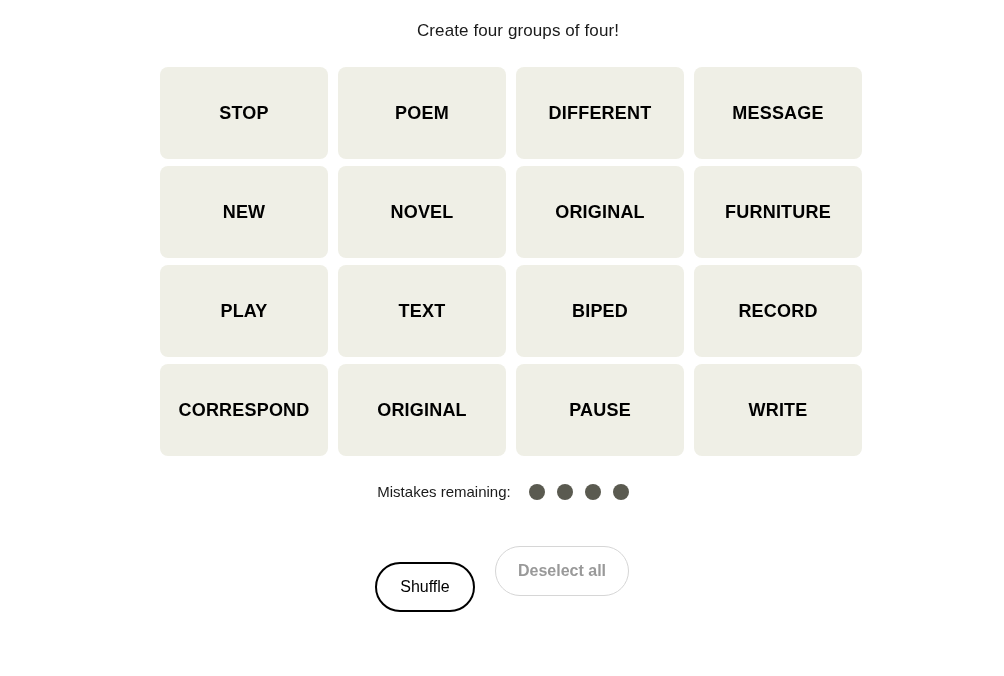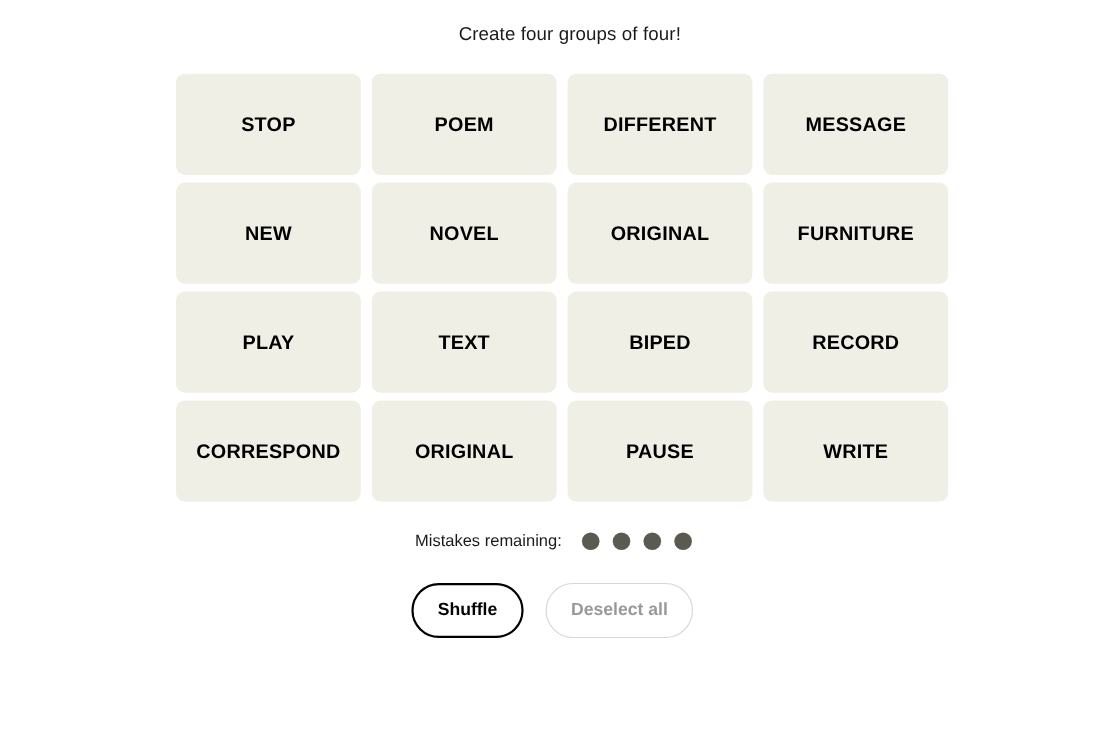--- a/index.html
+++ b/index.html
@@ -127,23 +127,24 @@
     justify-content: center;
     box-sizing: border-box;
     margin: 0 10px;
     white-space: nowrap;
     padding: 0 22px;
   }
 
   .btn-active {
     border: 2px solid #000000;
     color: #000000;
-    font-weight: 700;
+    font-weight: 400;
     cursor: pointer;
     min-width: 100px;
+    margin-top: 32px;
   }
 
   .btn-disabled {
     border: 1px solid #d6d6d6;
     color: #999999;
     font-weight: 700;
     cursor: default;
     min-width: 100px;
   }
 </style>

